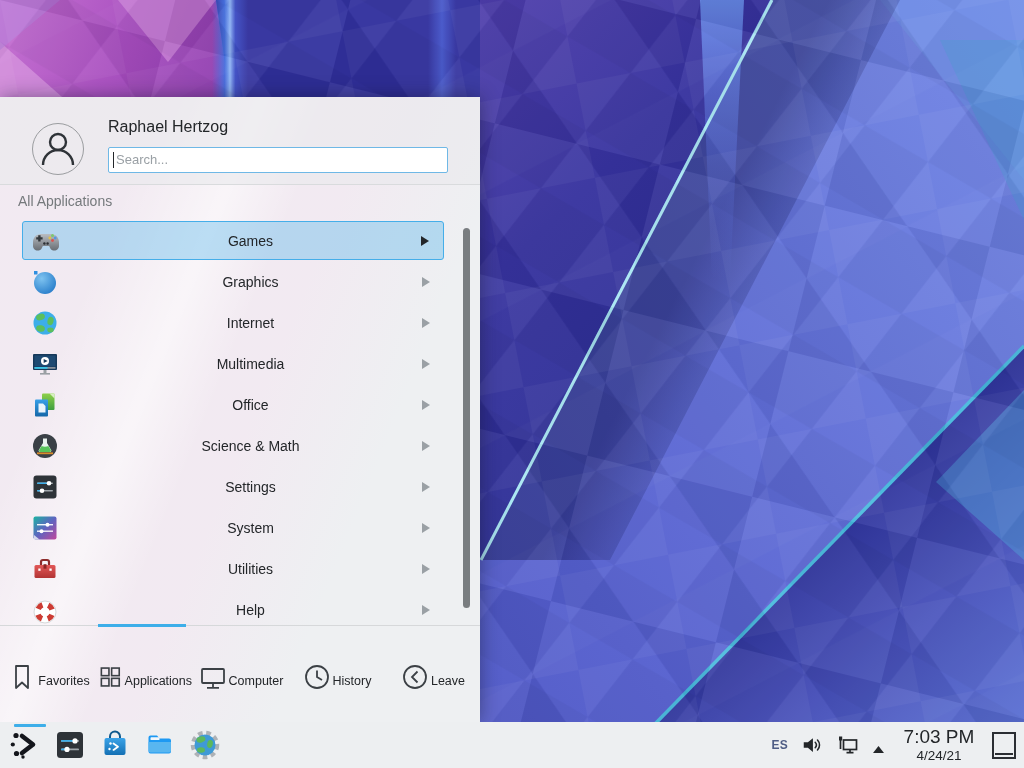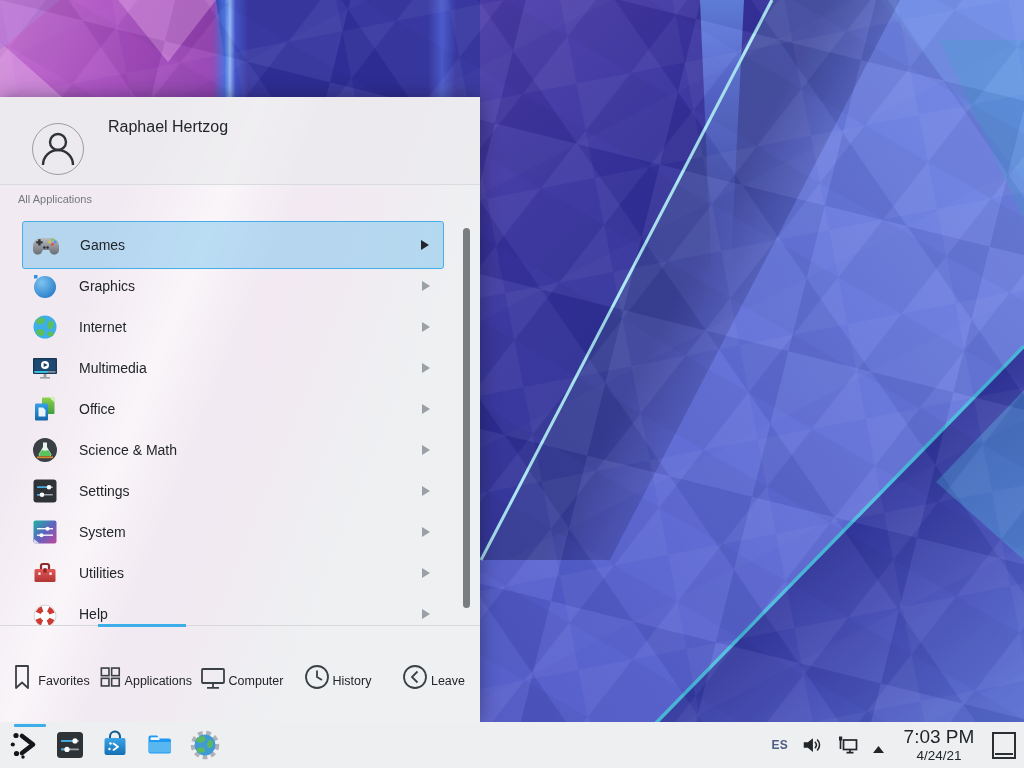--- a/index.html
+++ b/index.html
@@ -23,25 +23,25 @@
         background:rgba(233,234,236,.65);border-bottom:1px solid #d9dbdd;box-sizing:border-box;}
   .avatar{position:absolute;left:32px;top:26px;width:52px;height:52px;border-radius:50%;
         border:1px solid #9b9da0;box-sizing:border-box;background:transparent;}
   .avatar svg{position:absolute;inset:0;}
   .user-name{position:absolute;left:108px;top:21px;font-size:16px;color:#232629;}
   .search{position:absolute;left:108px;top:50px;width:340px;height:26px;box-sizing:border-box;
         background:#ffffff;border:1px solid #6fb8e6;border-radius:2px;
         font-size:13px;color:#9aa0a5;line-height:24px;padding-left:7px;}
   .search .cursor{position:absolute;left:4px;top:4px;width:1px;height:16px;background:#232629;}
 
-  .section-label{position:absolute;left:18px;top:96px;font-size:11px;color:#75797c;}
+  .section-label{position:absolute;left:18px;top:96px;font-size:14px;color:#75797c;}
 
   .app-list{position:absolute;left:0;top:121px;right:0;height:407px;overflow:hidden;}
-  .app-row{position:absolute;left:22px;width:422px;height:48px;border-radius:3px;
-        display:flex;align-items:center;box-sizing:border-box;}
+  .app-row{position:absolute;left:22px;width:422px;height:39px;border-radius:3px;
+        display:flex;align-items:center;box-sizing:border-box;text-align:center;}
   .app-row.selected{background:rgba(61,174,233,.33);border:1px solid #45aee9;}
   .app-icon{width:28px;height:28px;margin-left:9px;flex:0 0 28px;}
   .app-icon svg{display:block;}
   .app-label{margin-left:20px;font-size:14px;color:#232629;flex:1;}
   .app-arrow{margin-right:14px;width:8px;height:10px;color:#9aa0a5;}
   .app-row.selected .app-arrow{color:#232629;}
 
   .scrollbar{position:absolute;right:10px;top:131px;width:7px;height:380px;border-radius:3.5px;
         background:#797d80;}
 
@@ -157,20 +157,21 @@
   <div class="menu">
 
     <div class="menu-header">
       <div class="avatar">
         <svg width="50" height="50" viewBox="0 0 50 50">
           <circle cx="25" cy="18" r="8" fill="none" stroke="#2f3338" stroke-width="2.4"></circle>
           <path d="M10 41 a15 15 0 0 1 30 0" fill="none" stroke="#2f3338" stroke-width="2.4"></path>
         </svg>
       </div>
       <div class="user-name">Raphael Hertzog</div>
+      <div class="search"><div class="cursor"></div>Search...</div>
     </div>
 
     <div class="section-label">All Applications</div>
 
     <div class="app-list">
 
       <div class="app-row selected" style="top:3px">
         <span class="app-icon">
           <svg width="28" height="28" viewBox="0 0 28 28">
             <defs>

